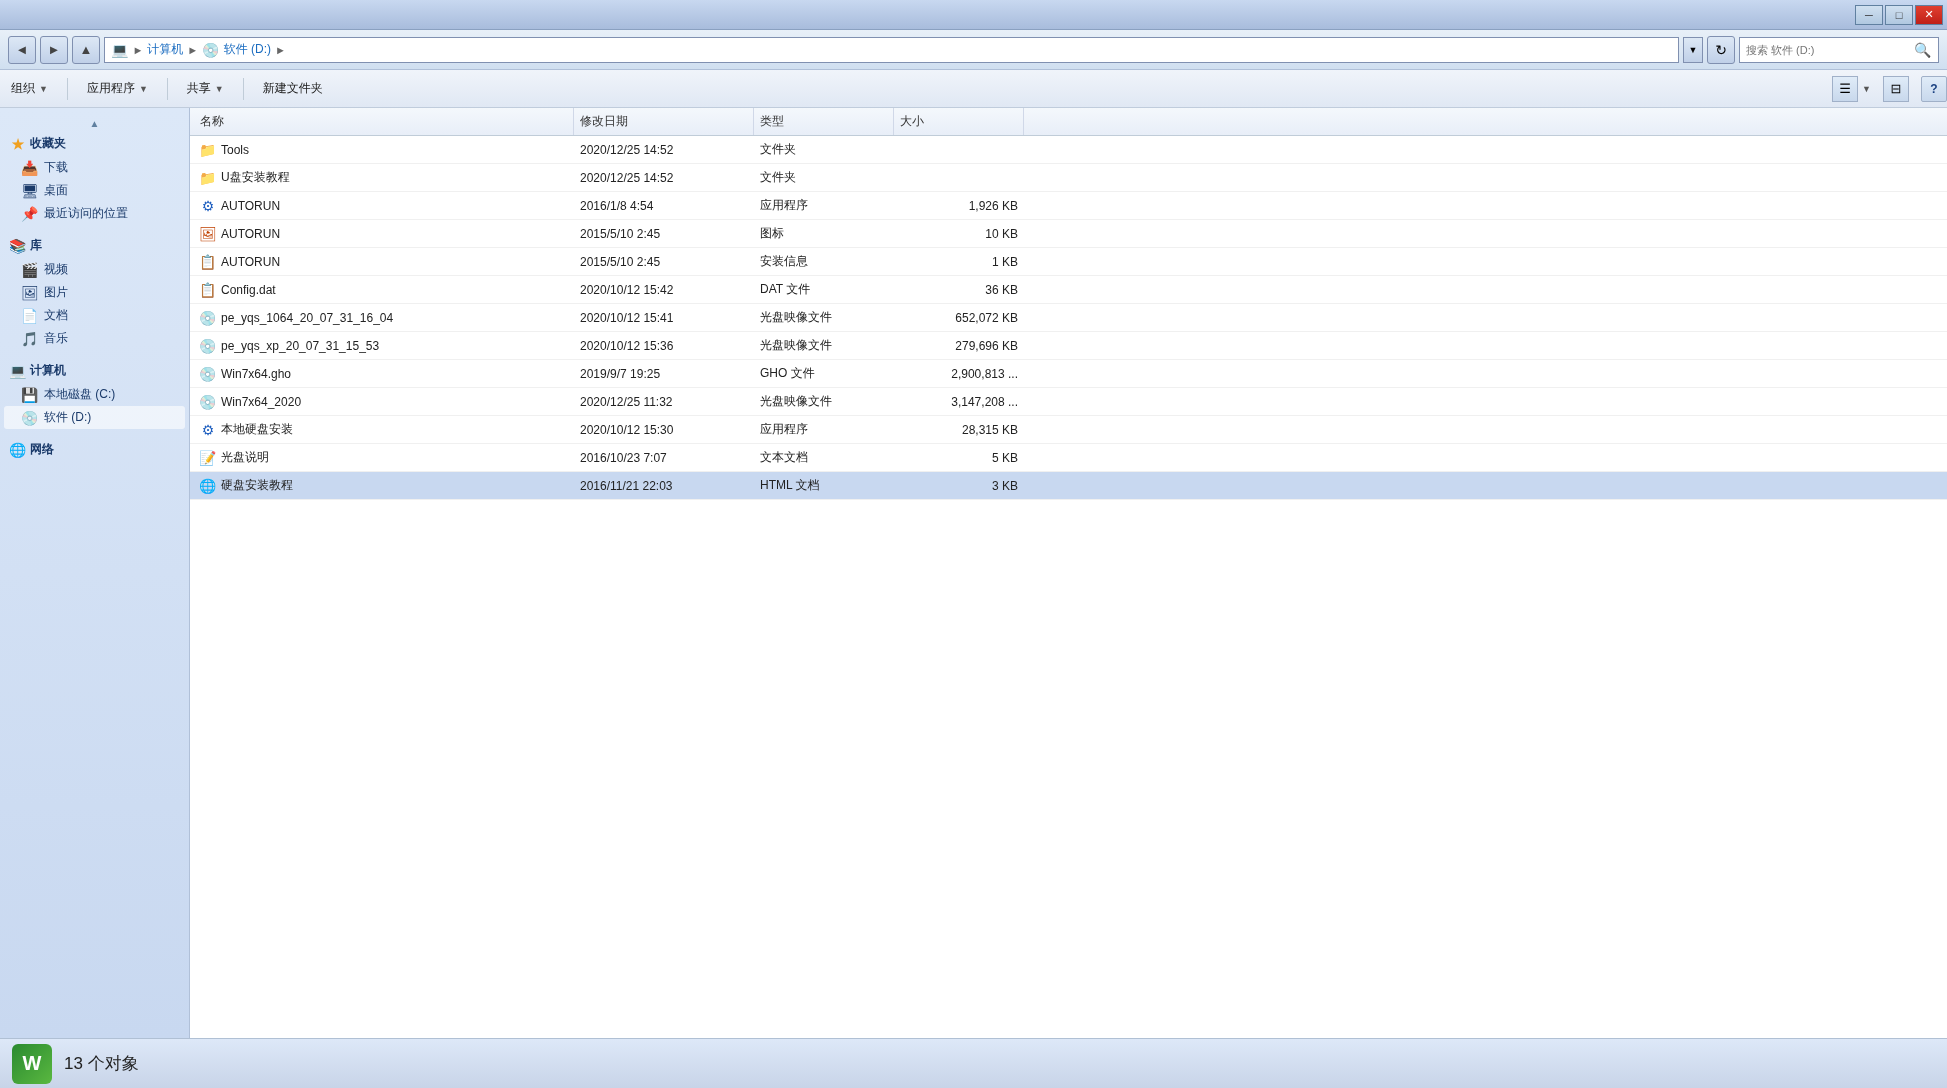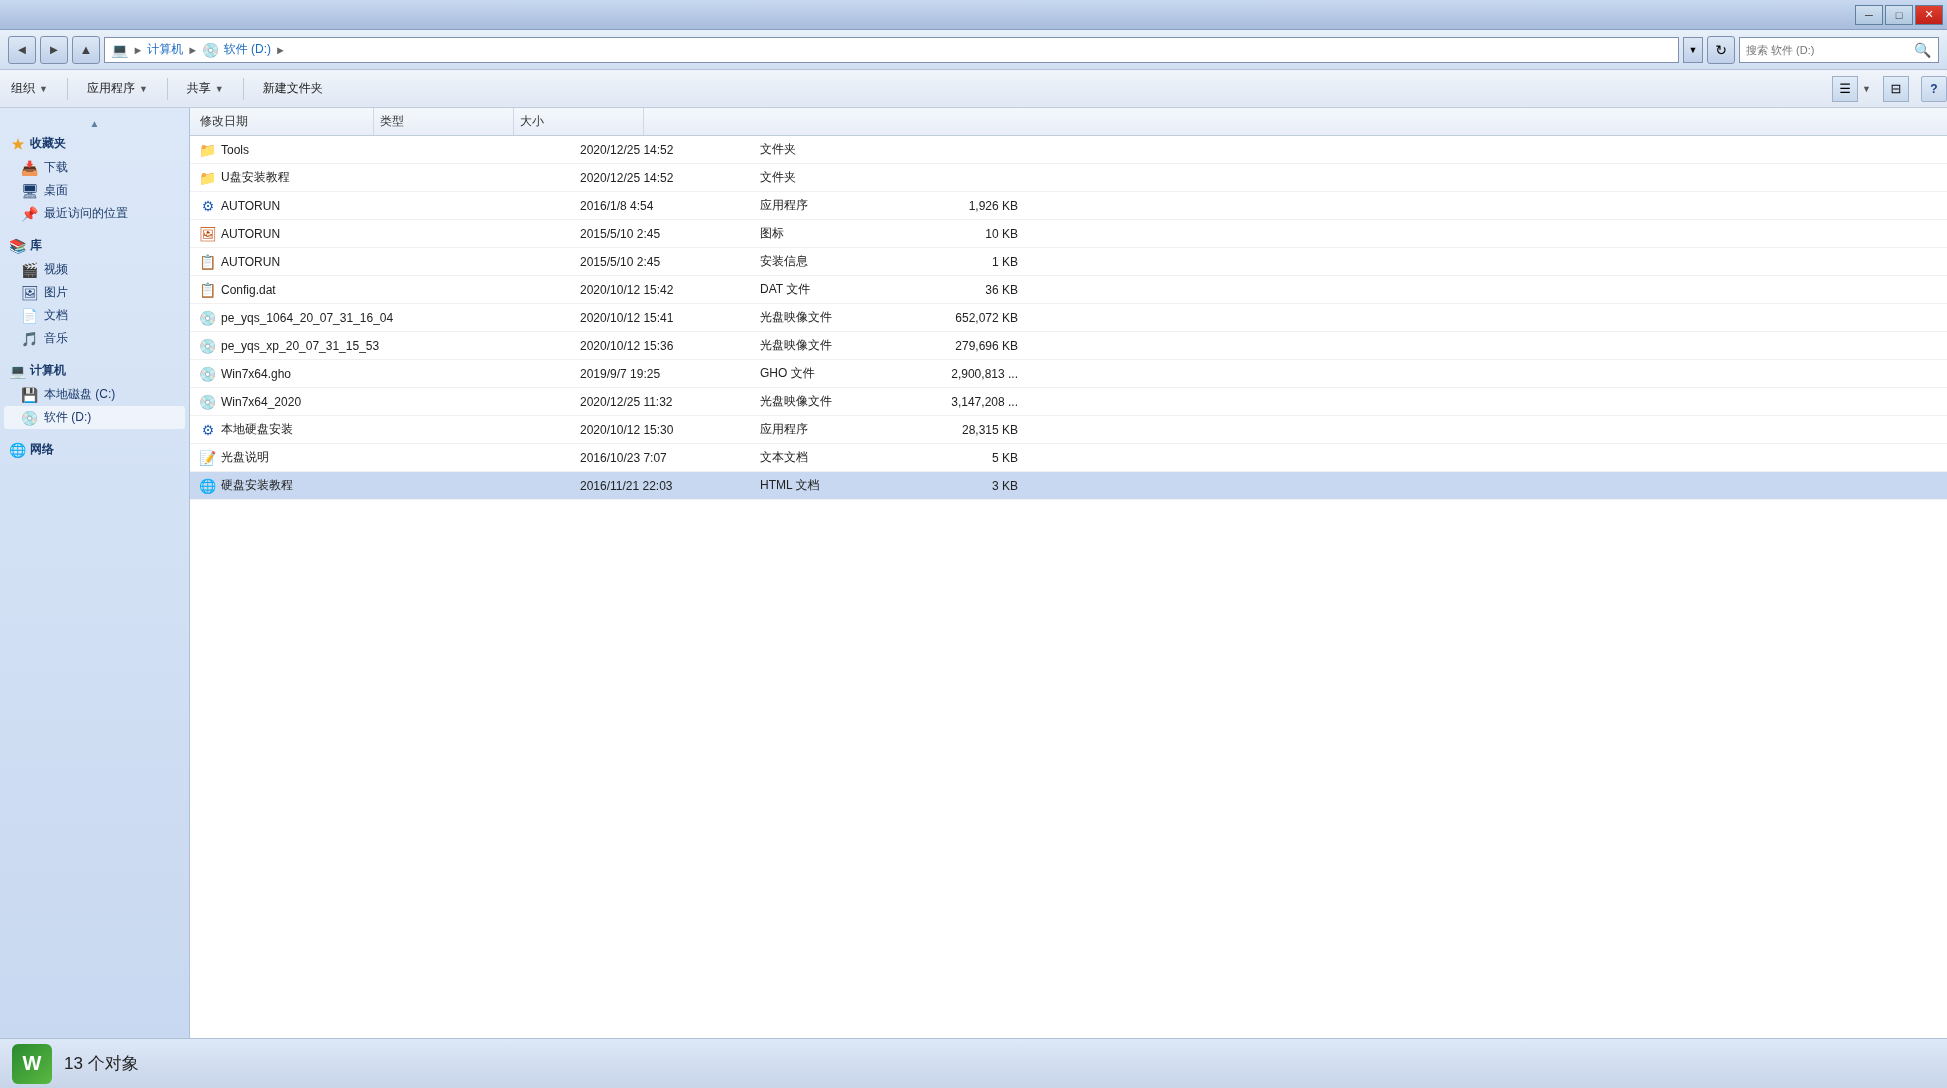--- a/index.html
+++ b/index.html
@@ -480,20 +480,21 @@
       <div class="sidebar-section-header">
         <span class="sidebar-icon">🌐</span>
         <span>网络</span>
       </div>
     </div>
   </div>
 
   <div class="file-area">
 
     <div class="column-headers">
+      <div class="col-header col-name">名称</div>
       <div class="col-header col-date">修改日期</div>
       <div class="col-header col-type">类型</div>
       <div class="col-header col-size">大小</div>
     </div>
 
     <div class="file-list" id="file-list">
     <div class="file-row">
     <div class="file-cell name-cell">
       <span class="sidebar-icon icon-folder">📁</span>
       <span>Tools</span>

